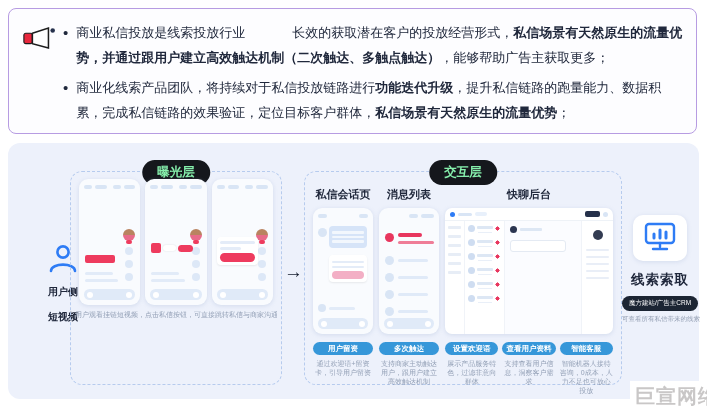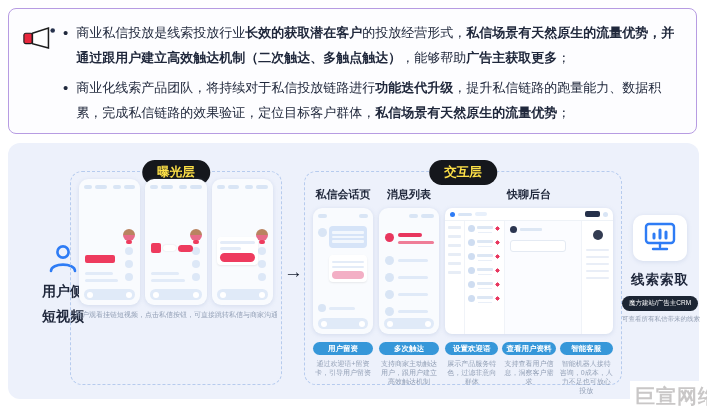--- a/index.html
+++ b/index.html
@@ -16,26 +16,26 @@
   .bullet+.bullet{margin-top:5px}
   .bullet .dot{font-size:15px;line-height:25px}
 
   
   .panel{position:absolute;left:8px;top:143px;width:691px;height:256px;
     border-radius:12px;background:#edf1fb}
   .group{position:absolute;top:28px;height:214px;border:1.5px dashed #b6cbee;border-radius:12px}
   .g-expo{left:62px;width:212px}
   .g-inter{left:296px;width:318px}
   .badge{position:absolute;top:-12px;left:50%;transform:translateX(-50%);
-    background:#15171c;color:#fde047;font-size:12.5px;font-weight:700;
+    background:#15171c;color:#86efac;font-size:12.5px;font-weight:700;
     padding:4px 15px;border-radius:14px;white-space:nowrap}
   .gtitle{margin-top:15px;text-align:center;font-size:11px;font-weight:700;height:14px}
 
   .userside{position:absolute;left:14px;top:100px;width:82px;text-align:center}
-  .userside .uname{font-size:14px;font-weight:700;line-height:21px;margin-top:4px}
+  .userside .uname{font-size:10px;font-weight:700;line-height:21px;margin-top:4px}
 
   .arrow{position:absolute;left:276px;top:118px;font-size:19px;font-weight:700;color:#121a2b}
 
   
   .prow{display:flex;gap:5px;margin:7px 8px 0}
   .phone{position:relative;flex:1;height:126px;background:#f9fbfe;border-radius:9px;
     box-shadow:0 1px 4px rgba(140,160,200,.28);overflow:hidden}
   .st{position:absolute;top:6px;left:5px;right:5px;display:flex;gap:3px;align-items:center}
   .st i{width:9px;height:4px;background:#d9e5f5;border-radius:2px}
   .st i.w{width:13px}
@@ -153,21 +153,21 @@
 <div class="intro">
   <span class="mega">
     <svg width="34" height="26" viewBox="0 0 36 26">
       <rect x="2" y="8" width="9" height="11" rx="2" fill="#e8273d" stroke="#1d1d1d" stroke-width="1.2"></rect>
       <polygon points="11,8 28,2.5 28,23.5 11,19" fill="#fff" stroke="#1d1d1d" stroke-width="1.6"></polygon>
       <circle cx="32.5" cy="5" r="2.4" fill="#27324d"></circle>
     </svg>
   </span>
   <div class="bullet">
     <span class="dot">•</span>
-    <span><span>商业私信投放是线索投放行业</span><span style="font-weight: 700;">长效的获取潜在客户</span><span>的投放经营形式，</span><span style="font-weight: 700;">私信场景有天然原生的流量优势，并通过跟用户建立高效触达机制（二次触达、多触点触达）</span><span>，能够帮助</span><span style="font-weight: 700; text-align: center;">广告主获取更多</span><span>；</span></span>
+    <span><span>商业私信投放是线索投放行业</span><span style="font-weight: 400; margin-left: 47px;">长效的获取潜在客户</span><span>的投放经营形式，</span><span style="font-weight: 700;">私信场景有天然原生的流量优势，并通过跟用户建立高效触达机制（二次触达、多触点触达）</span><span>，能够帮助</span><span style="font-weight: 400; text-align: center;">广告主获取更多</span><span>；</span></span>
   </div>
   <div class="bullet">
     <span class="dot">•</span>
     <span><span>商业化线索产品团队，将持续对于私信投放链路进行</span><span style="font-weight: 700;">功能迭代升级</span><span>，提升私信链路的跑量能力、数据积累，完成私信链路的效果验证，定位目标客户群体，</span><span style="font-weight: 700;">私信场景有天然原生的流量优势</span><span>；</span></span>
   </div>
 </div>
 
 <div class="panel">
 
   <div class="userside">

